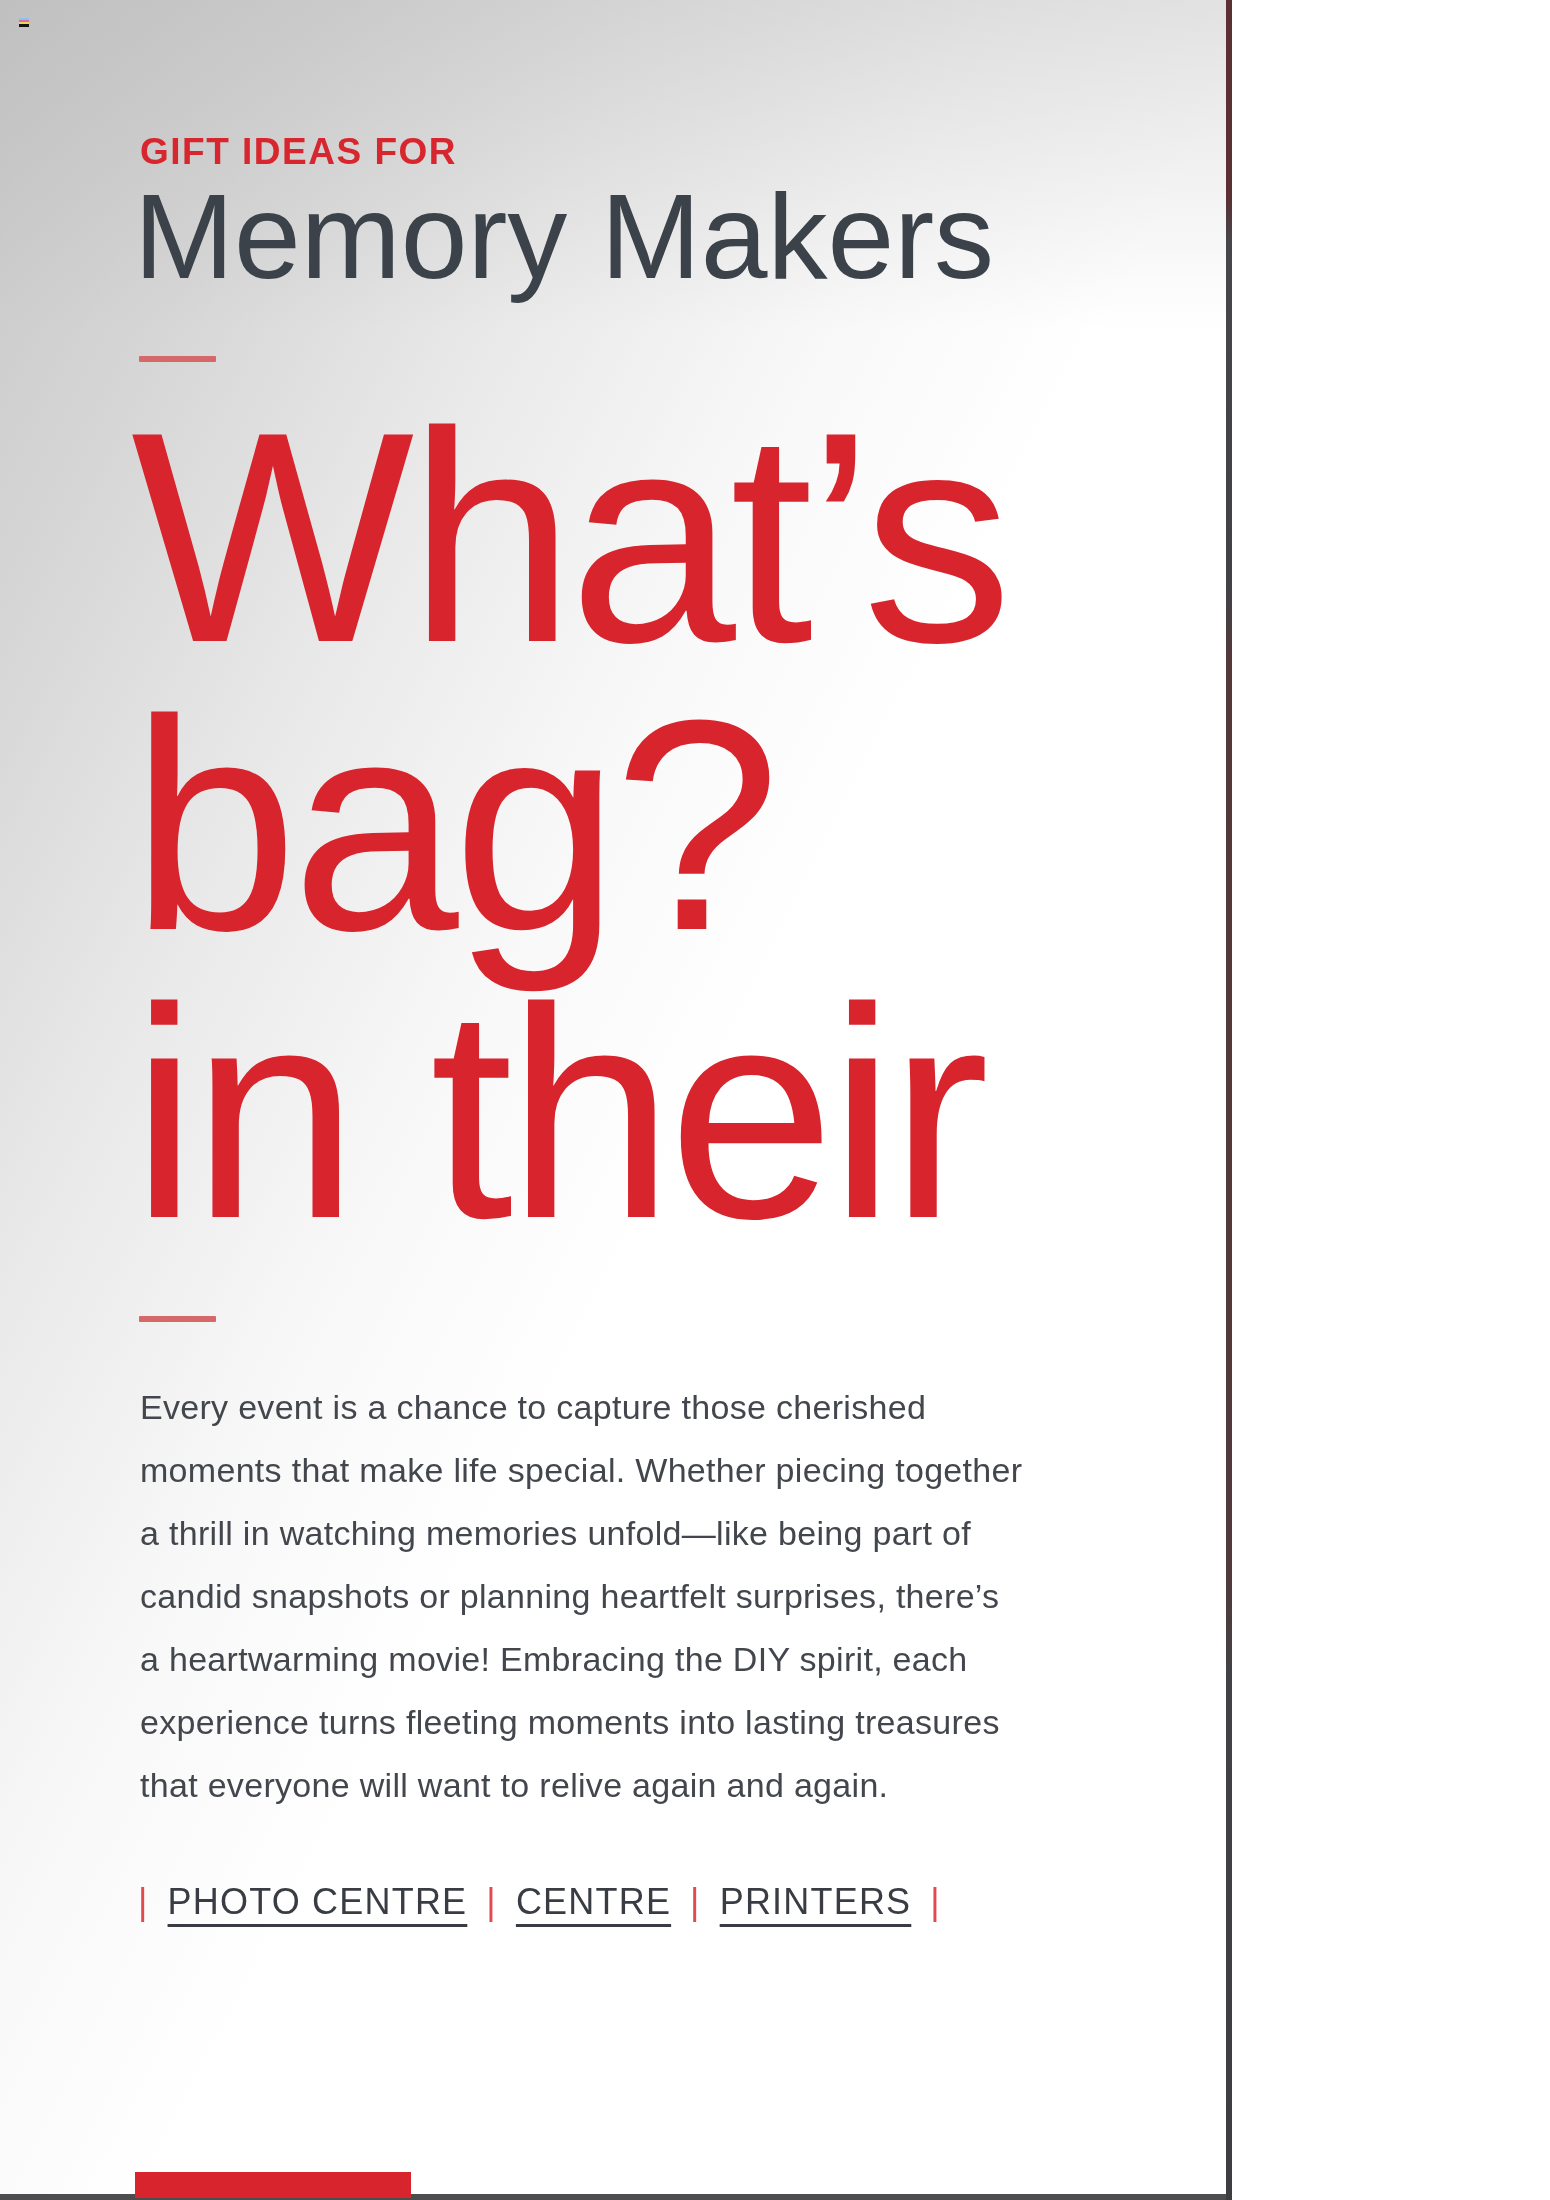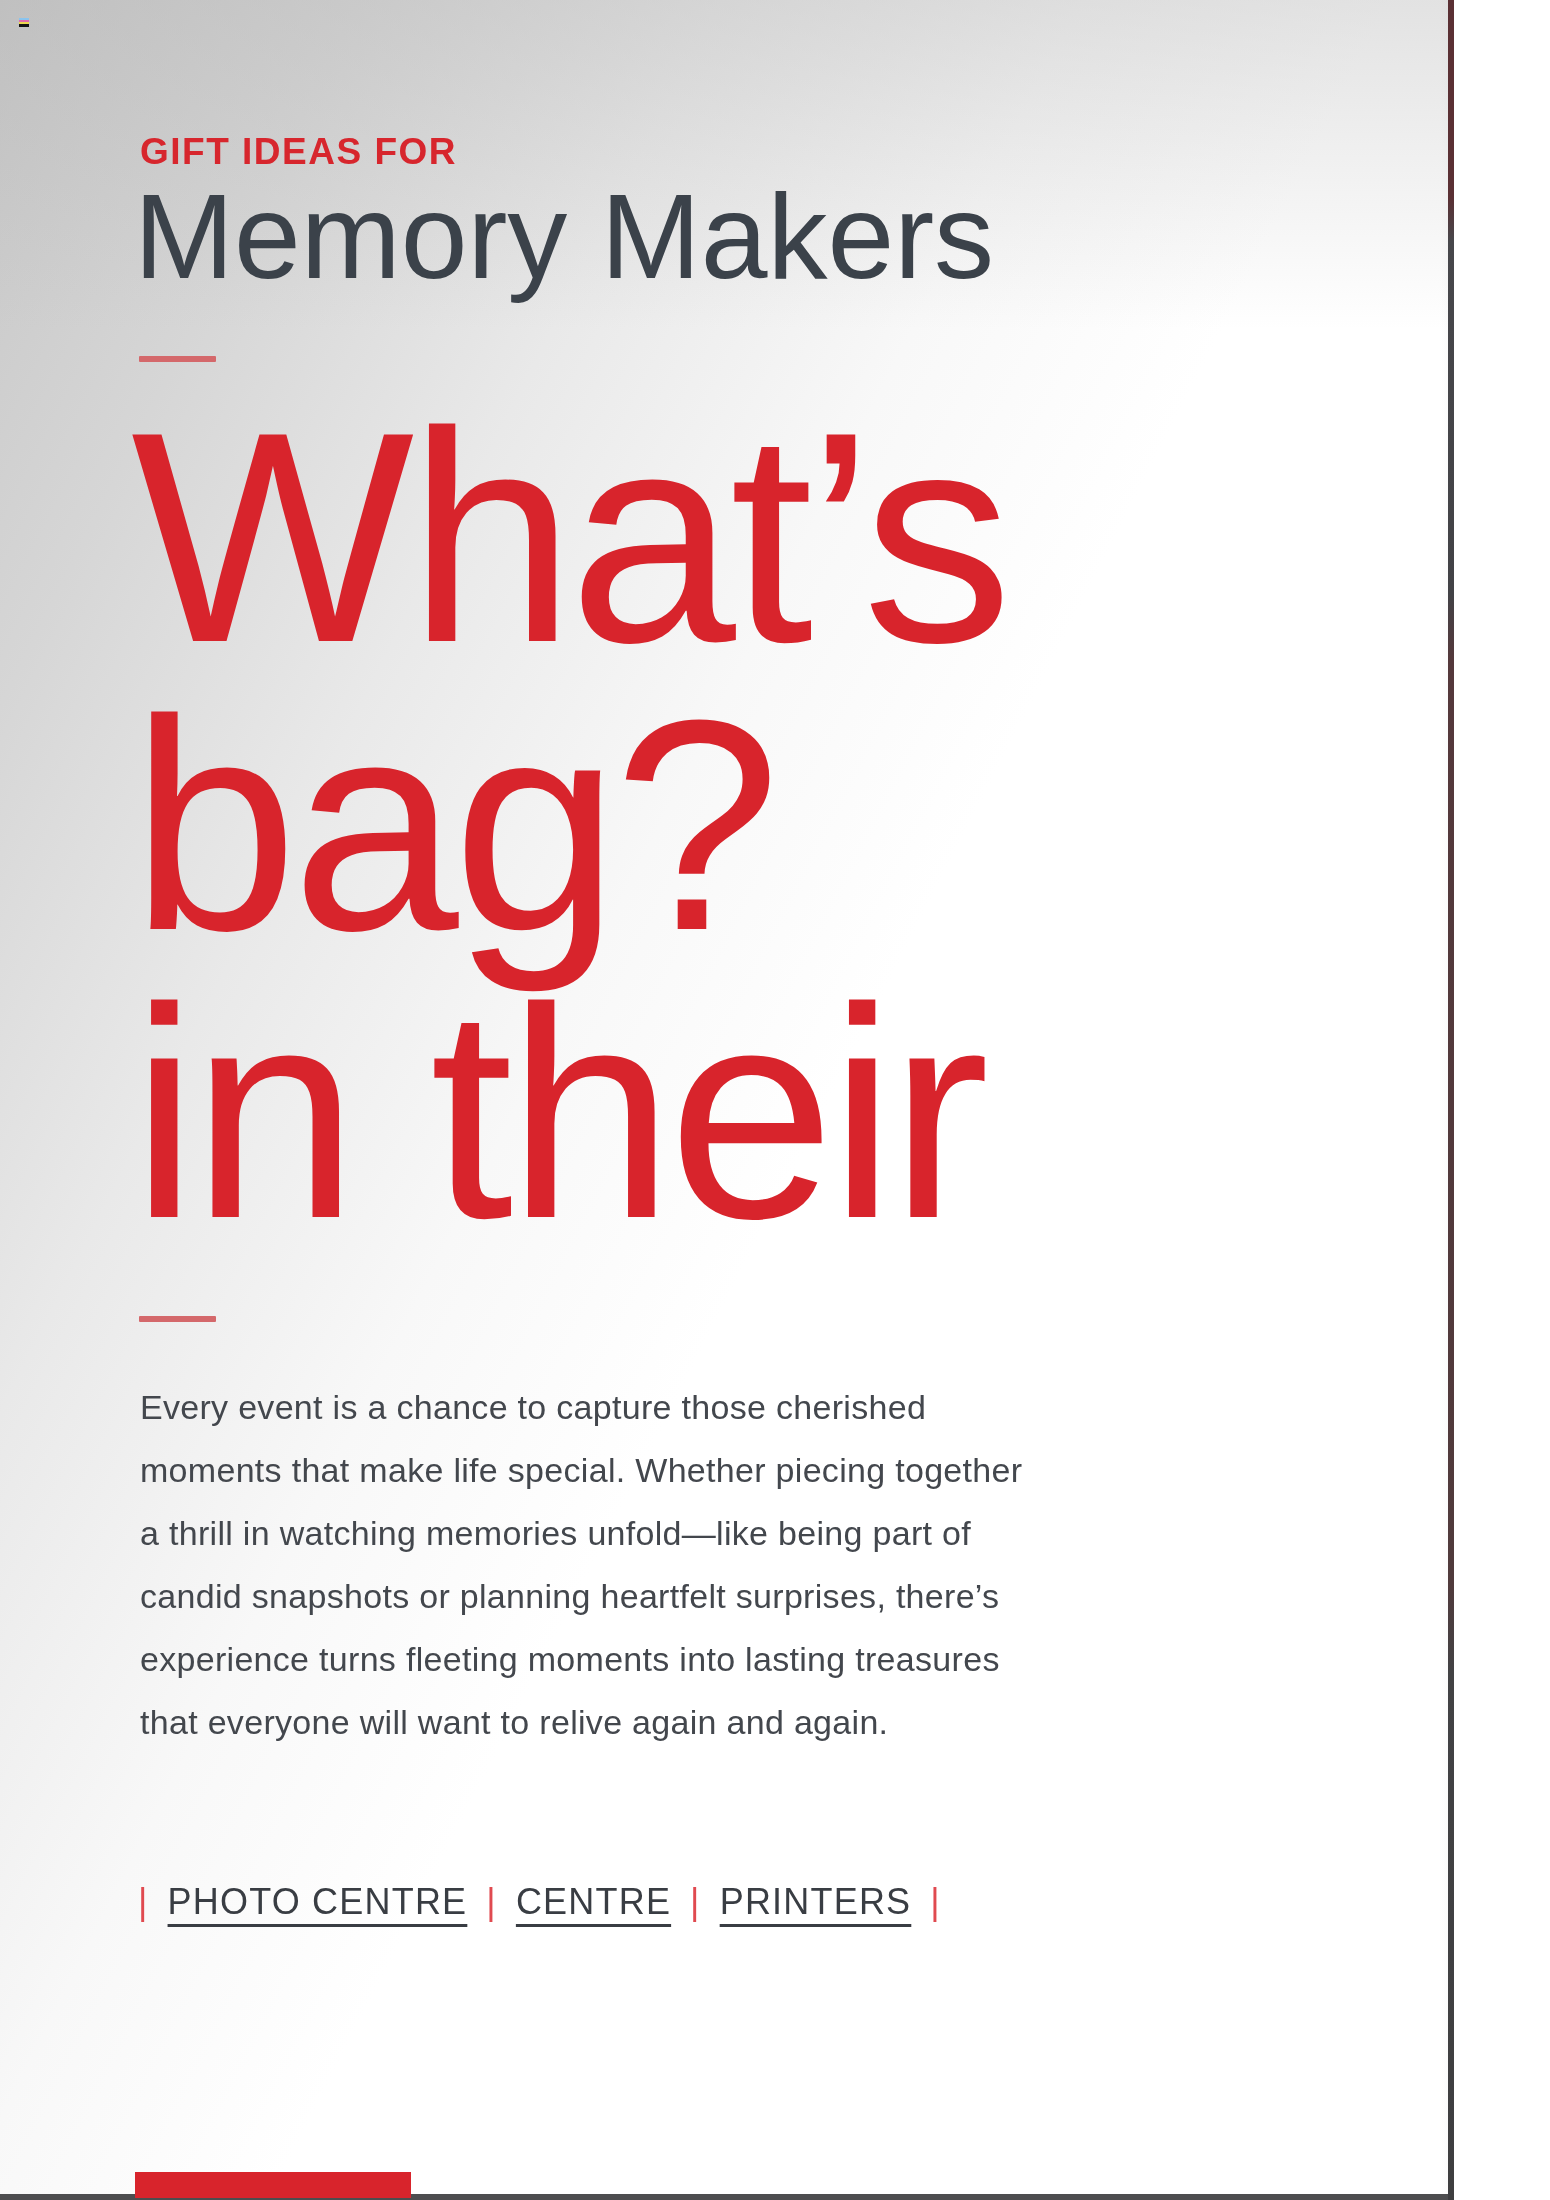--- a/index.html
+++ b/index.html
@@ -1,18 +1,18 @@
 <!DOCTYPE html>
 <html><head>
 <meta charset="utf-8">
 <style>
   html,body{margin:0;padding:0;background:#ffffff;}
   .page{
     position:relative;
-    width:1454px;height:2200px;
+    width:1232px;height:2200px;
     overflow:hidden;
     font-family:"Liberation Sans","DejaVu Sans",sans-serif;
     background:
       linear-gradient(to right, rgba(190,190,190,0) 1440px, rgba(178,178,178,0.55) 1525px, rgba(165,165,165,0.70) 1544px),
       linear-gradient(to bottom, rgba(183,183,183,0.40) 0px, rgba(183,183,183,0) 330px),
       linear-gradient(117deg, #c6c6c6 0%, #d6d6d6 14%, #e9e9e9 28%, #f8f8f8 42%, #ffffff 54%);
   }
   .corner-icon{
     position:absolute;left:19px;top:18px;width:10px;height:9px;
     background:linear-gradient(to bottom,#8ac4ee 0 25%,#e06aae 25% 50%,#ead84e 50% 72%,#141414 72% 100%);
@@ -84,20 +84,21 @@
       <div class="headline-line">in their</div>
     </div>
 
   <div class="dash dash-2"></div>
 
   <div class="body-copy">
       <div class="body-line">Every event is a chance to capture those cherished</div>
       <div class="body-line">moments that make life special. Whether piecing together</div>
       <div class="body-line">a thrill in watching memories unfold—like being part of</div>
       <div class="body-line">candid snapshots or planning heartfelt surprises, there’s</div>
+      <div class="body-line">a heartwarming movie! Embracing the DIY spirit, each</div>
       <div class="body-line">experience turns fleeting moments into lasting treasures</div>
       <div class="body-line">that everyone will want to relive again and again.</div>
     </div>
 
   <div class="links-row">
       <span class="link-sep">|</span>
       <a class="link-item">PHOTO CENTRE</a>
       <span class="link-sep">|</span>
       <a class="link-item">CENTRE</a>
       <span class="link-sep">|</span>

